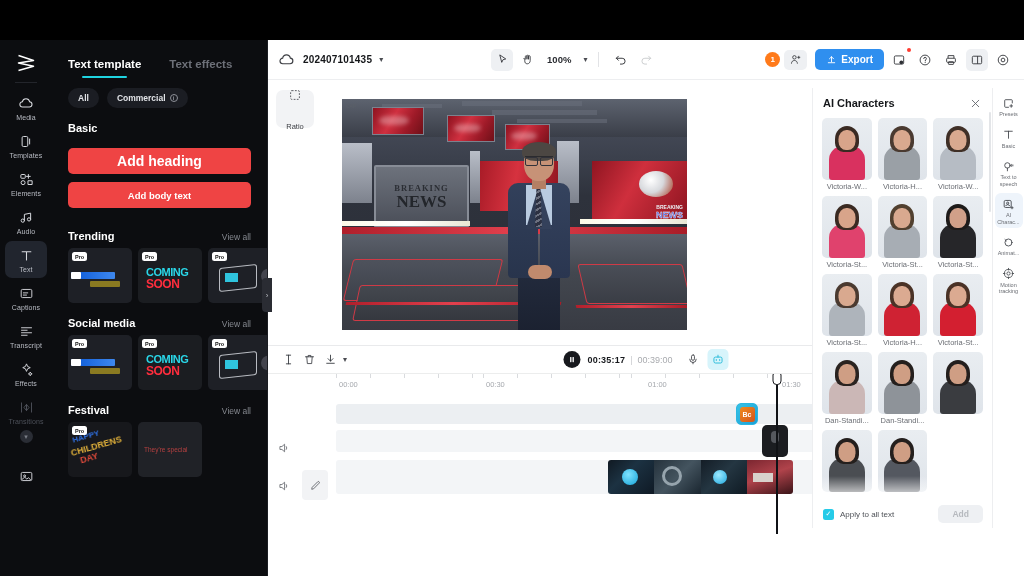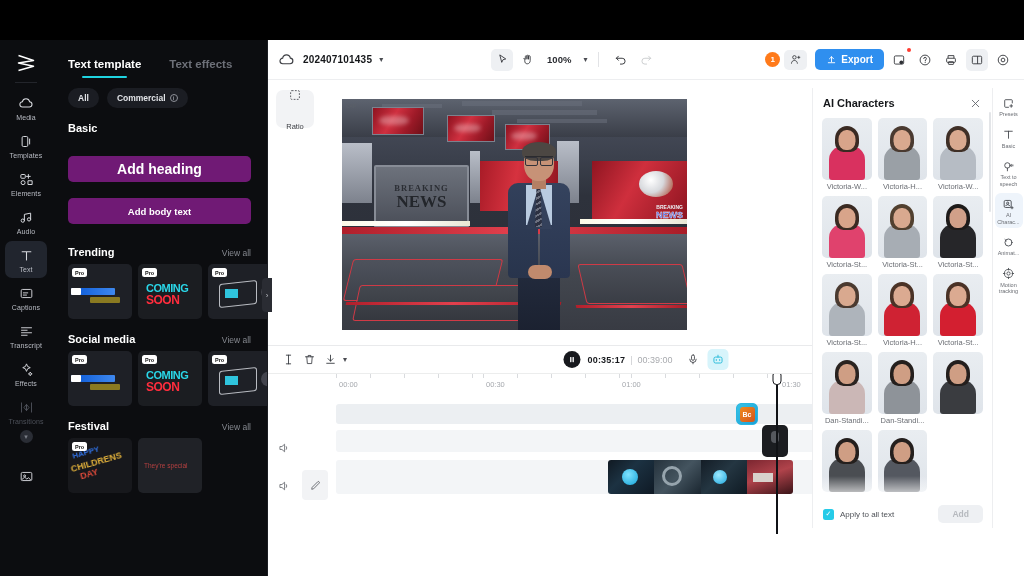--- a/index.html
+++ b/index.html
@@ -47,21 +47,21 @@
   .ptab { font-size:11.5px; color:#6d7078; font-weight:bold; cursor:pointer; position:relative; padding-bottom:8px;}
   .ptab.active { color:#fff; }
   .ptab.active:after { content:""; position:absolute; left:14px; right:14px; bottom:0; height:2.5px; background:#1fd3e0; border-radius:2px;}
   .chips { display:flex; gap:8px; padding:10px 16px 0 16px; }
   .chip { background:#1b1d23; color:#e2e4e8; font-size:8.5px; font-weight:bold; padding:5px 10px; border-radius:11px; cursor:pointer; display:flex; align-items:center; gap:4px;}
   .chip .i { width:8px;height:8px;border:1px solid #8d9098;border-radius:50%;display:inline-flex;align-items:center;justify-content:center;font-size:6px;color:#8d9098;}
   .sect-h { display:flex; justify-content:space-between; align-items:baseline; padding:14px 16px 6px 16px; }
   .sect-t { font-size:11px; color:#fff; font-weight:bold; }
   .sect-a { font-size:8.5px; color:#85888f; cursor:pointer; }
   .bigbtn {
-    margin:16px 16px 8px 16px; height:26px; background:#701a75; border-radius:5px;
+    margin:8px 16px 8px 16px; height:26px; background:#ef4444; border-radius:5px;
     display:flex; align-items:center; justify-content:center; color:#fff; cursor:pointer;
   }
   .bigbtn.h { font-size:14px; font-weight:bold; }
   .bigbtn.b { font-size:9.5px; font-weight:bold; }
   .tgrid { display:flex; gap:6px; padding:0 0 0 16px; position:relative; }
   .tcard { width:64px; height:55px; border-radius:5px; position:relative; overflow:hidden; flex:0 0 auto; cursor:pointer;}
   .pro { position:absolute; left:4px; top:4px; background:#fff; color:#111; font-size:5.5px; font-weight:bold; padding:1.5px 3px; border-radius:2.5px; z-index:3;}
   .arrowr { position:absolute; right:-4px; top:50%; transform:translateY(-50%); width:15px;height:15px;border-radius:50%;background:rgba(70,72,80,.92);color:#ddd;display:flex;align-items:center;justify-content:center;font-size:8px;z-index:6;cursor:pointer;}
 
   
@@ -694,21 +694,21 @@
           <span class="rtick" style="left:136px"></span>
           <span class="rtick" style="left:170px"></span>
           <span class="rtick" style="left:204px"></span>
         <span class="rtick" style="left:215px"></span>
         <span class="rlbl" style="left:218px">00:30</span>
         <span class="rtick" style="left:249px"></span>
           <span class="rtick" style="left:283px"></span>
           <span class="rtick" style="left:317px"></span>
           <span class="rtick" style="left:351px"></span>
         <span class="rtick" style="left:363px"></span>
-        <span class="rlbl" style="left:354px">01:00</span>
+        <span class="rlbl" style="left:380px">01:00</span>
         <span class="rtick" style="left:397px"></span>
           <span class="rtick" style="left:431px"></span>
           <span class="rtick" style="left:465px"></span>
           <span class="rtick" style="left:499px"></span>
         <span class="rtick" style="left:511px"></span>
         <span class="rlbl" style="left:514px">01:30</span>
       </div>
 
       <div class="track-gutter">
         <span class="gut-ico" style="top:48px">

